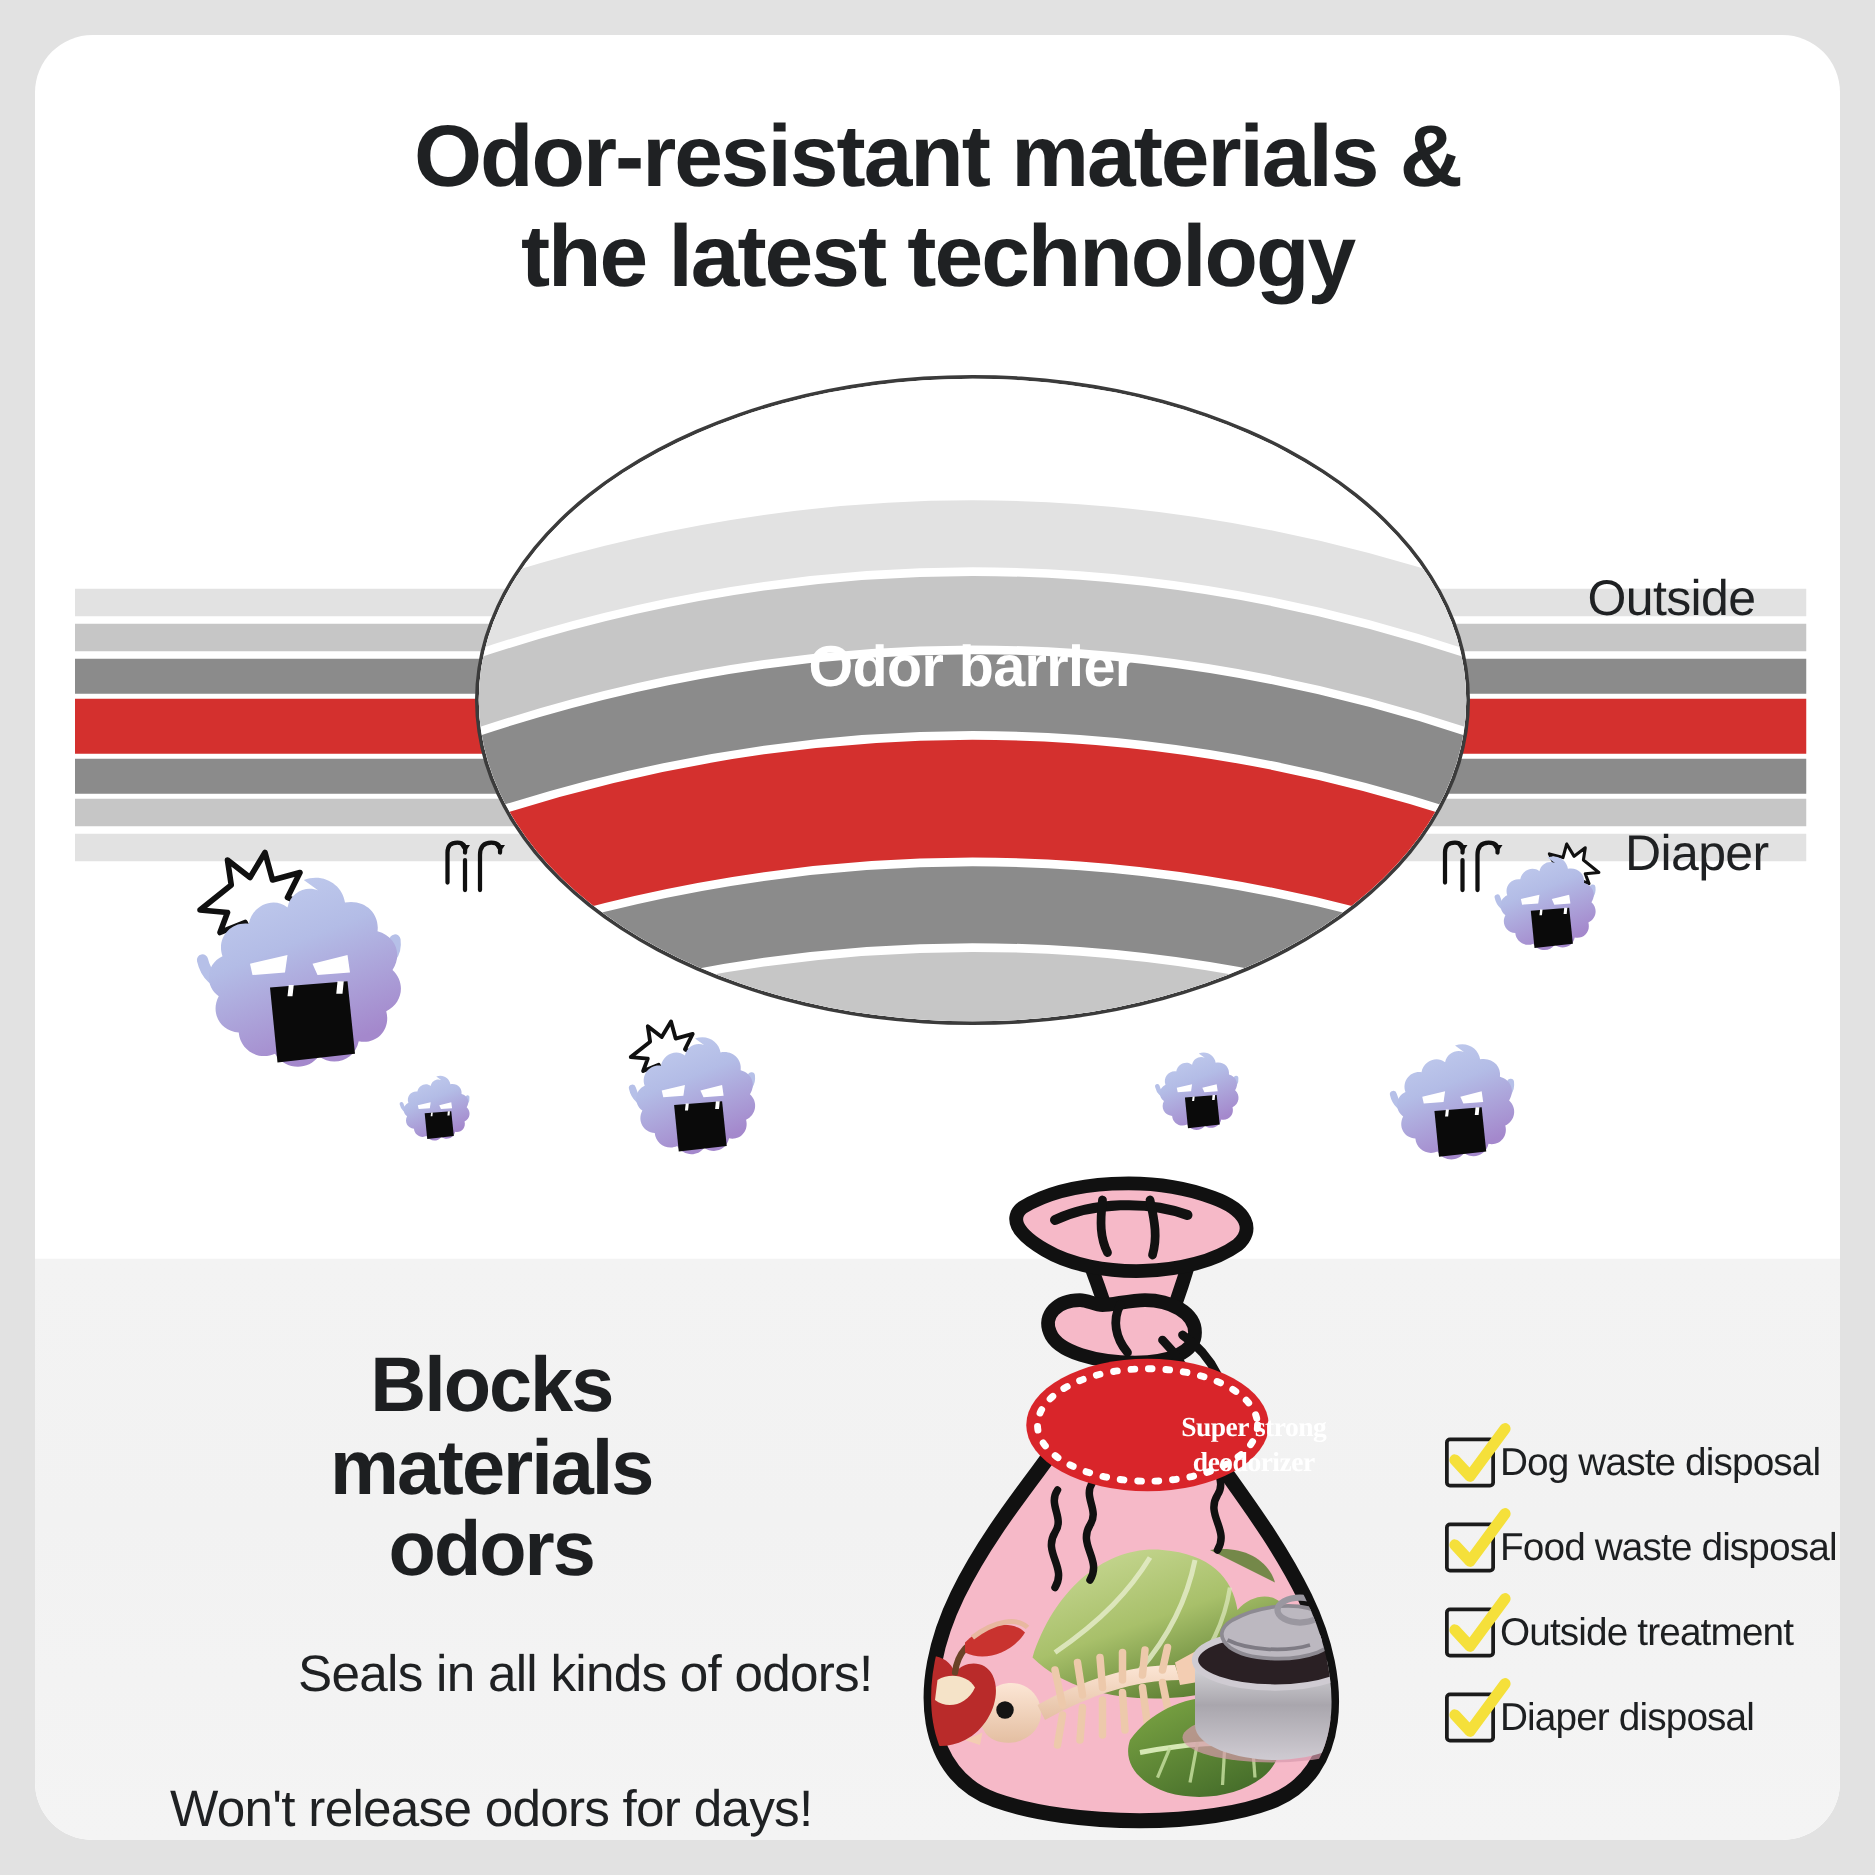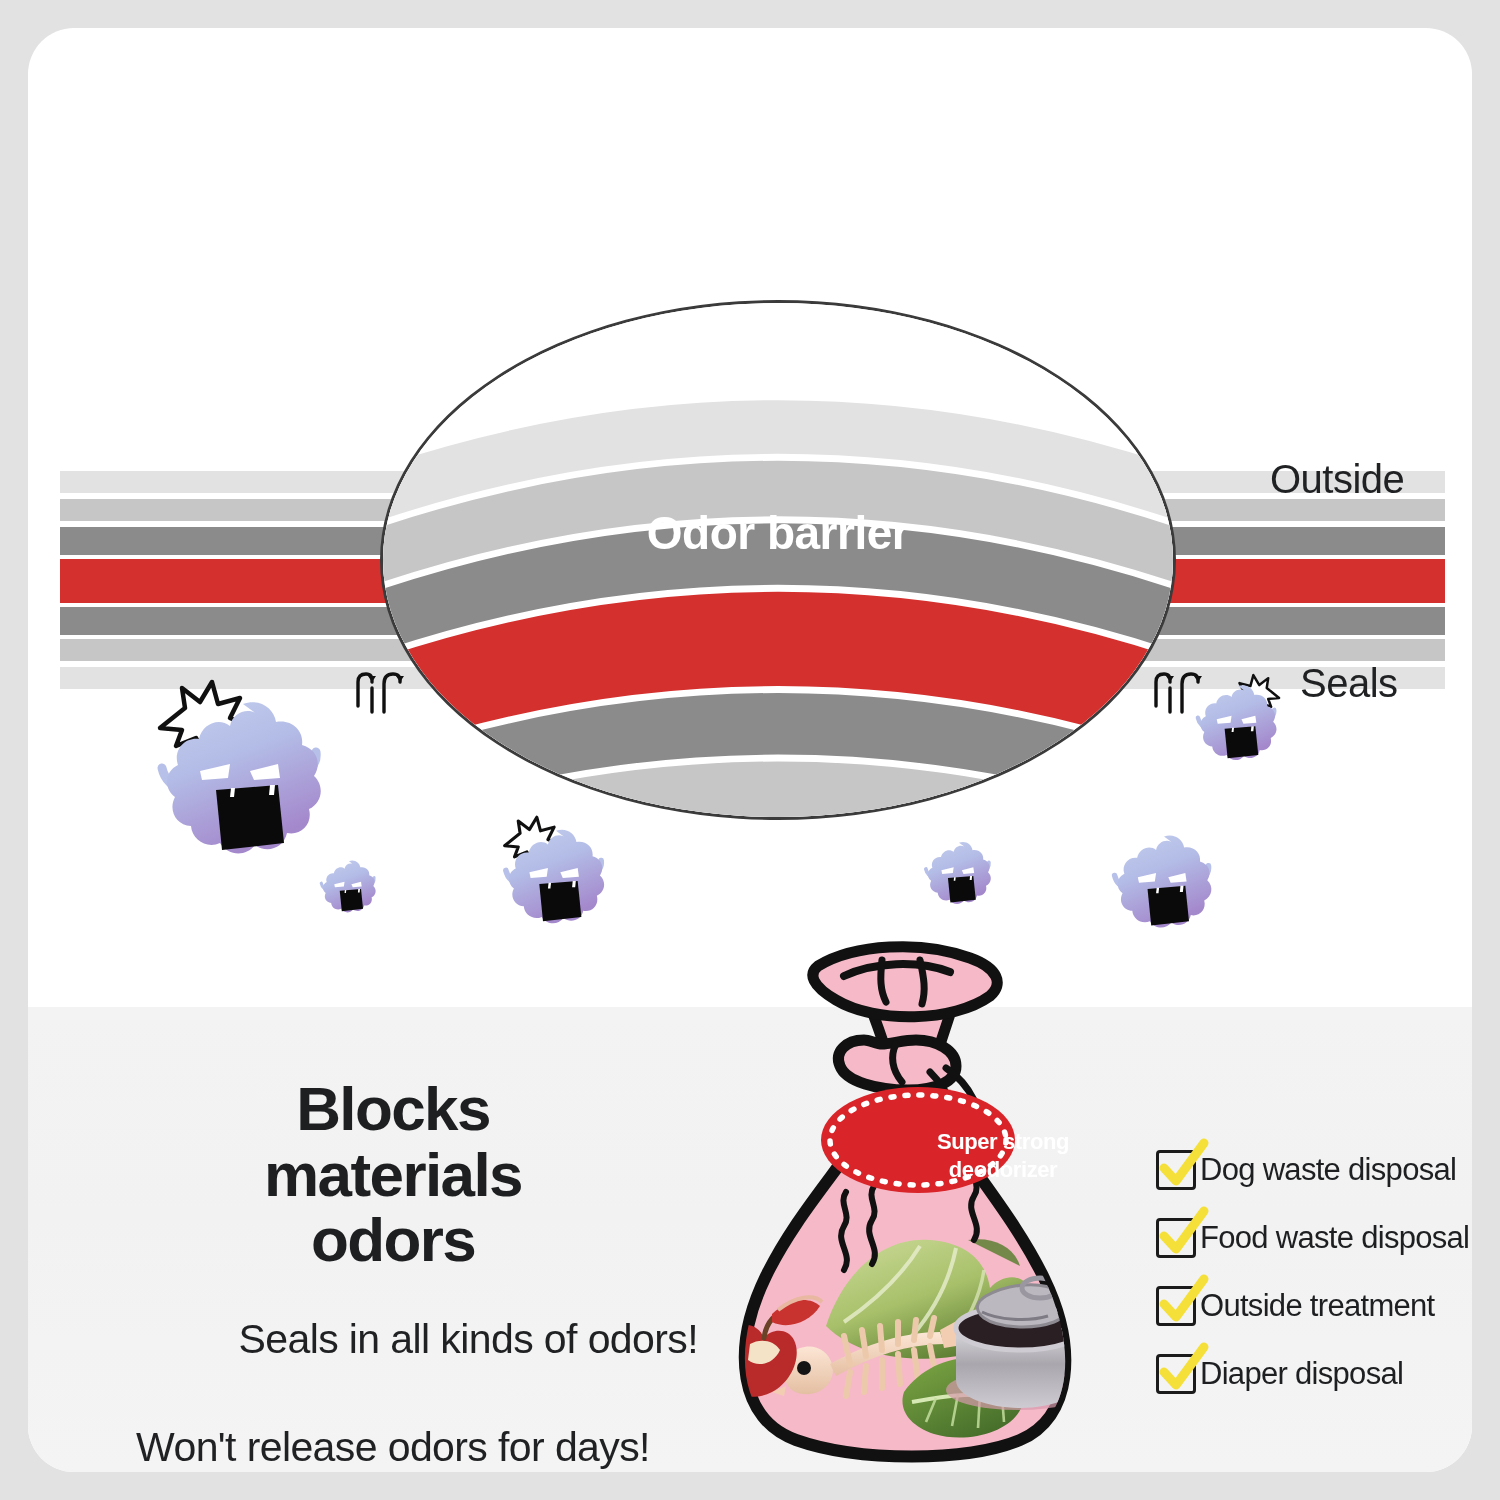--- a/index.html
+++ b/index.html
@@ -172,40 +172,45 @@
     left: 890px; top: 1100px;
     width: 170px;
     text-align: center;
     color: #ffffff;
     font-weight: 700;
     font-size: 22px;
     line-height: 1.25;
     letter-spacing: -0.4px;
     z-index: 9;
     pointer-events: none;
+    font-family: Liberation Serif, serif;
   }
   .badge-text .ln { display: block; }
 </style>
 </head>
 <body>
 
 <div id="stage">
   <div class="card">
 
+    <div class="title">
+      <span class="ln">Odor-resistant materials &amp;</span>
+      <span class="ln">the latest technology</span>
+    </div>
 
     <div class="band l1"></div>
     <div class="band l2"></div>
     <div class="band l3"></div>
     <div class="band l4"></div>
     <div class="band l5"></div>
     <div class="band l6"></div>
     <div class="band l7"></div>
 
     <div class="side-label outside">Outside</div>
-    <div class="side-label inside">Seals</div>
+    <div class="side-label inside">Diaper</div>
 
     <div class="magnifier">
       <svg class="mag-inner" viewBox="0 0 802 526" preserveAspectRatio="none">
         <defs>
           <clipPath id="lensClip">
             <ellipse cx="401" cy="263" rx="399" ry="262"></ellipse>
           </clipPath>
         </defs>
         <g clip-path="url(#lensClip)">
           <rect x="0" y="0" width="802" height="526" fill="#ffffff"></rect>

